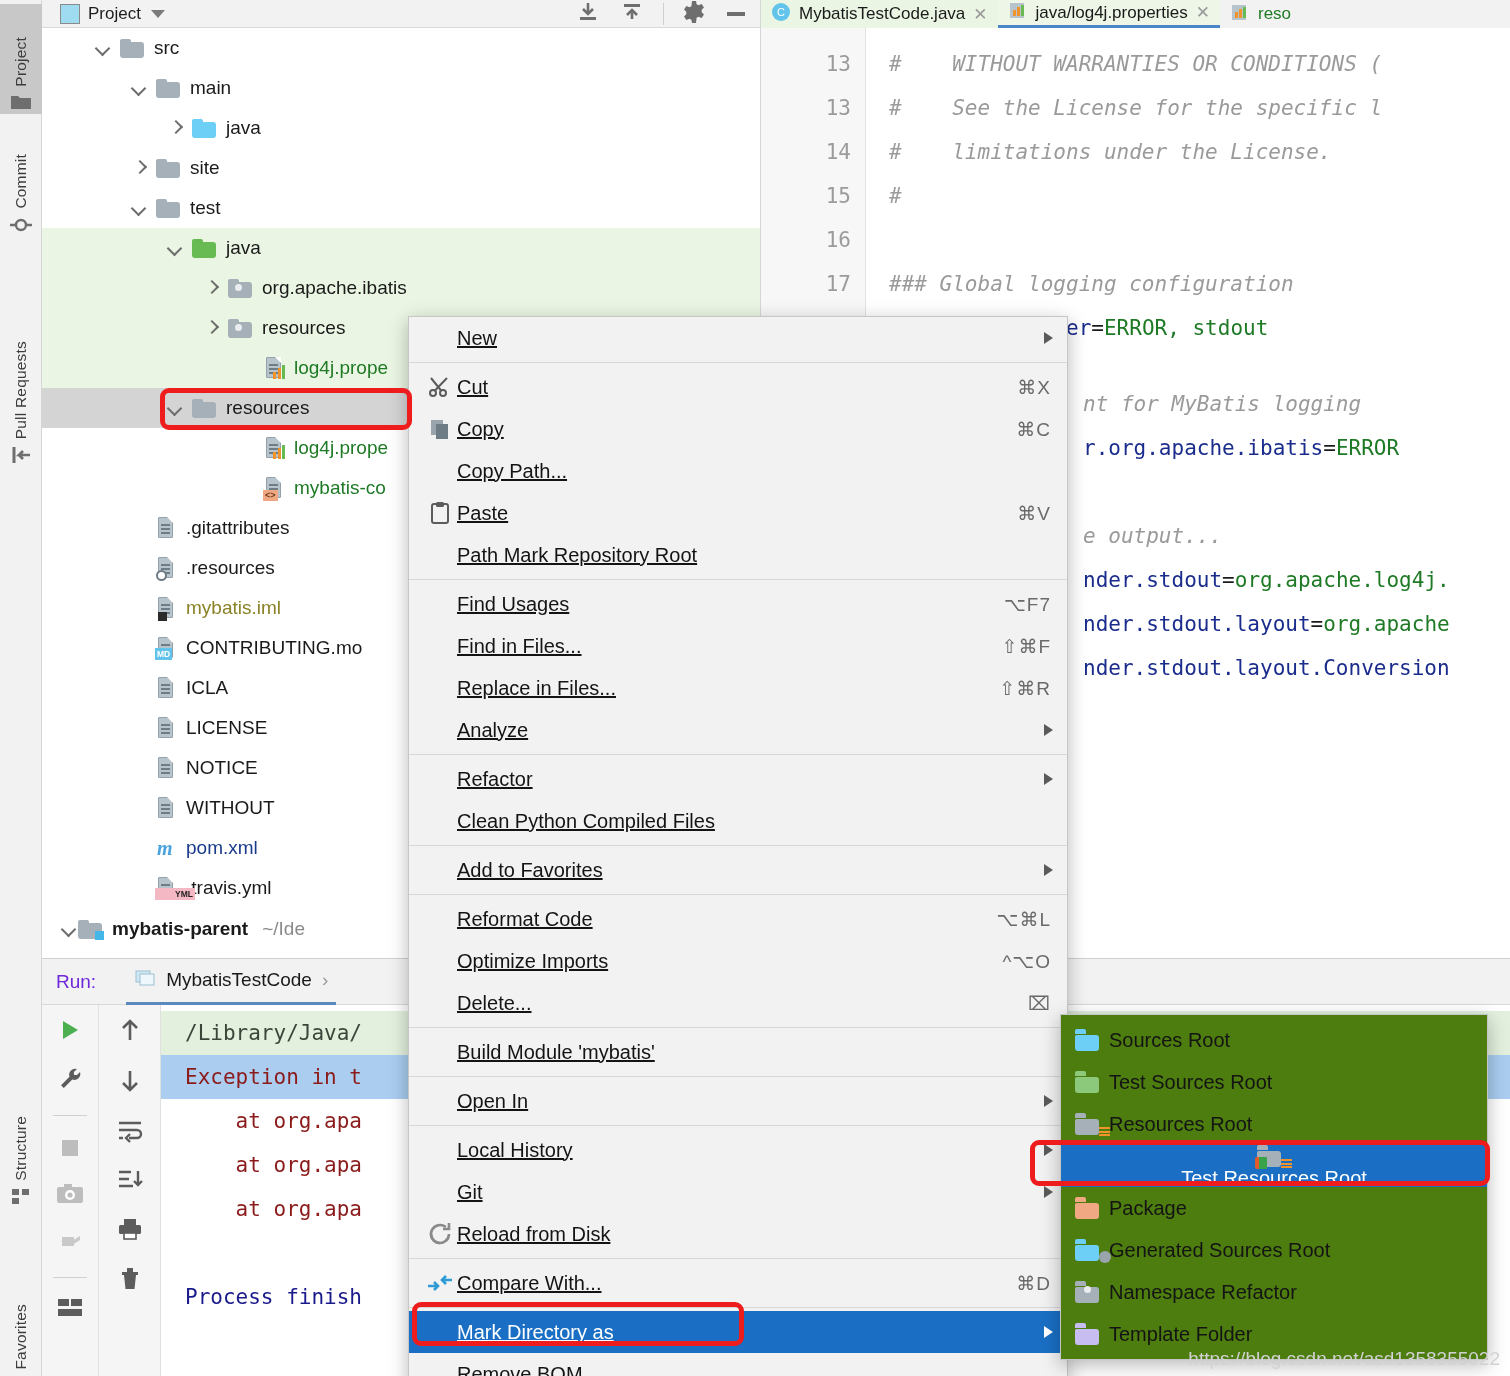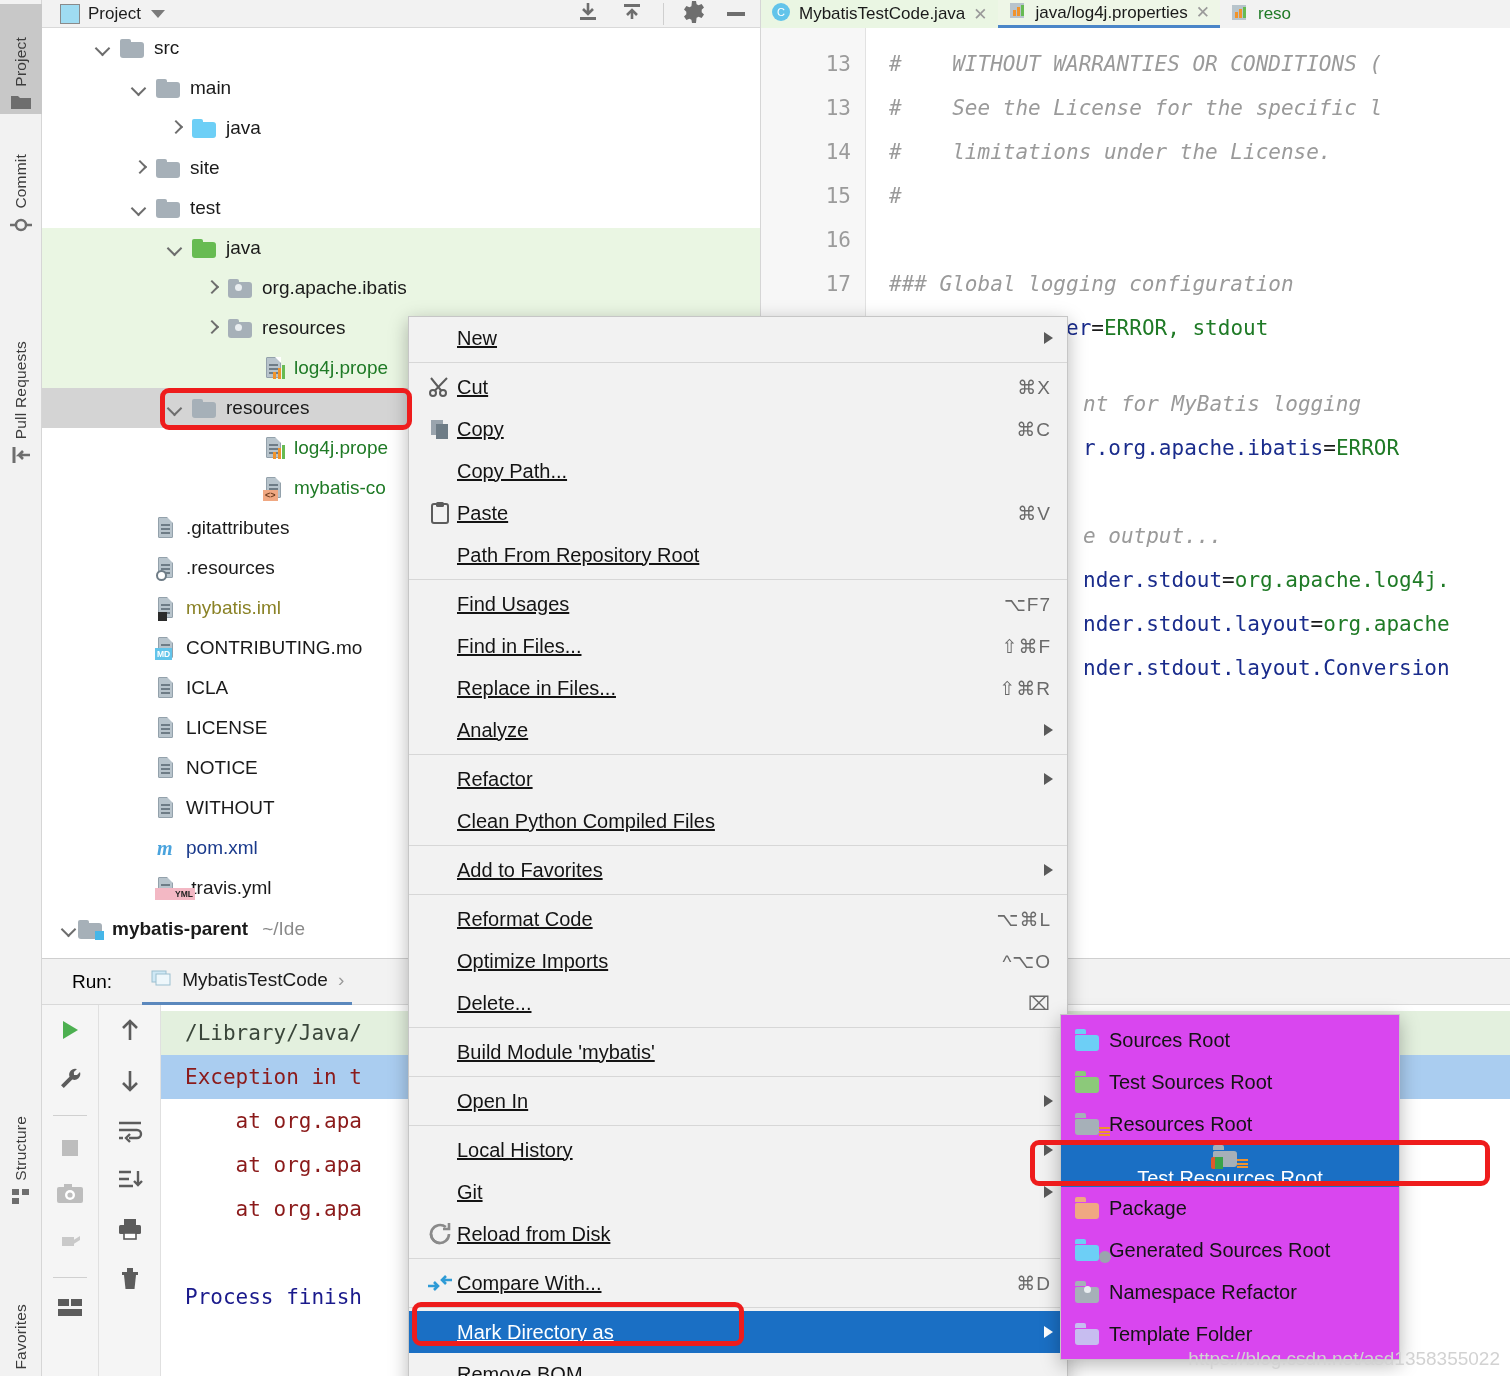--- a/index.html
+++ b/index.html
@@ -66,21 +66,21 @@
           font-family:"DejaVu Sans Mono", monospace; font-size:21px; }
   .cline { height:44px; line-height:44px; white-space:pre; padding-left:22px; }
   .cm { color:#9a9a9a; font-style:italic; }
   .key { color:#1a2c8c; }
   .val { color:#1f7a26; }
   .op  { color:#1a1a1a; }
 
   
   .run { position:absolute; left:42px; top:958px; right:0; bottom:0; background:#fff; border-top:1px solid #cfcfcf; }
   .run-head { height:46px; background:#f2f2f2; display:flex; align-items:center; border-bottom:1px solid #d9d9d9; }
-  .run-lbl { font-size:19px; margin-left:30px; color:#000000; }
+  .run-lbl { font-size:19px; margin-left:14px; color:#6d28d9; }
   .run-tab { display:flex; align-items:center; gap:10px; margin-left:30px; height:46px; padding:0 8px;
              border-bottom:3px solid #5b88bd; font-size:19px; }
   .run-body { position:absolute; left:0; top:46px; right:0; bottom:0; display:flex; }
   .run-tools { width:56px; background:#f5f5f5; display:flex; flex-direction:column; align-items:center; padding-top:12px; gap:20px; }
   .run-tools2 { width:62px; background:#f5f5f5; border-left:1px solid #e0e0e0; display:flex; flex-direction:column; align-items:center; padding-top:12px; gap:22px; }
   .run-out { flex:1; background:#fff; border-left:1px solid #e0e0e0; padding-top:6px; overflow:hidden;
              font-family:"DejaVu Sans Mono", monospace; font-size:21px; }
   .oline { height:44px; line-height:44px; white-space:pre; padding-left:24px; }
   .ol-green { background:#e3f0de; color:#3a463a; }
   .ol-sel { background:#aacdf0; color:#8b1a1a; }
@@ -95,21 +95,21 @@
   .mi .ico { width:34px; flex:0 0 auto; display:flex; align-items:center; justify-content:center; }
   .mi .txt { flex:1;text-decoration:underline; }
   .mi .acc { color:#6a6a6a; font-size:19px; margin-right:2px; letter-spacing:1px; }
   .mi .tri { width:0;height:0;border-top:6px solid transparent;border-bottom:6px solid transparent;
              border-left:9px solid #5a5a5a; margin-left:10px; }
   .mi.sel { background:#1a6fc4; color:#fff; }
   .mi.sel .tri { border-left-color:#fff; }
   .divider { height:1px; background:#d7d7d7; margin:3px 0; }
 
   
-  .sub { position:absolute; left:1060px; top:1014px; width:340px; background:#d946ef;
+  .sub { position:absolute; left:1060px; top:1014px; width:428px; background:#4d7c0f;
          border:1px solid #c6c6c6; box-shadow:0 5px 18px rgba(0,0,0,.28); z-index:60; padding:4px 0; }
   .si { height:42px; display:flex; align-items:center; padding:0 14px; font-size:20px; color:#141414; }
   .si .sfo { width:34px; flex:0 0 auto; position:relative; height:22px; }
   .si.sel { background:#1a6fc4; color:#fff;flex-direction:column; }
 
   
   .redbox { position:absolute; border:5px solid #ee1c1c; border-radius:9px; z-index:90; pointer-events:none; }
 
   .wm { position:absolute; right:10px; bottom:6px; font-size:19px; color:#d2d2d2; z-index:95;
         font-family:"Liberation Sans", sans-serif; }
@@ -619,21 +619,21 @@
             <svg width="22" height="24" viewBox="0 0 22 24">
               <rect x="3" y="3" width="16" height="19" rx="2" fill="none" stroke="#5c5c5c" stroke-width="2"></rect>
               <rect x="7" y="1" width="8" height="5" rx="1.5" fill="#5c5c5c"></rect>
             </svg>
           </span>
           <span class="txt">Paste</span>
           <span class="acc">⌘V</span>
         </div>
         <div class="mi">
           <span class="ico"></span>
-          <span class="txt">Path From Repository Root</span>
+          <span class="txt">Path Mark Repository Root</span>
         </div>
         <div class="divider"></div>
         <div class="mi">
           <span class="ico"></span>
           <span class="txt">Find Usages</span>
           <span class="acc">⌥F7</span>
         </div>
         <div class="mi">
           <span class="ico"></span>
           <span class="txt">Find in Files...</span>

